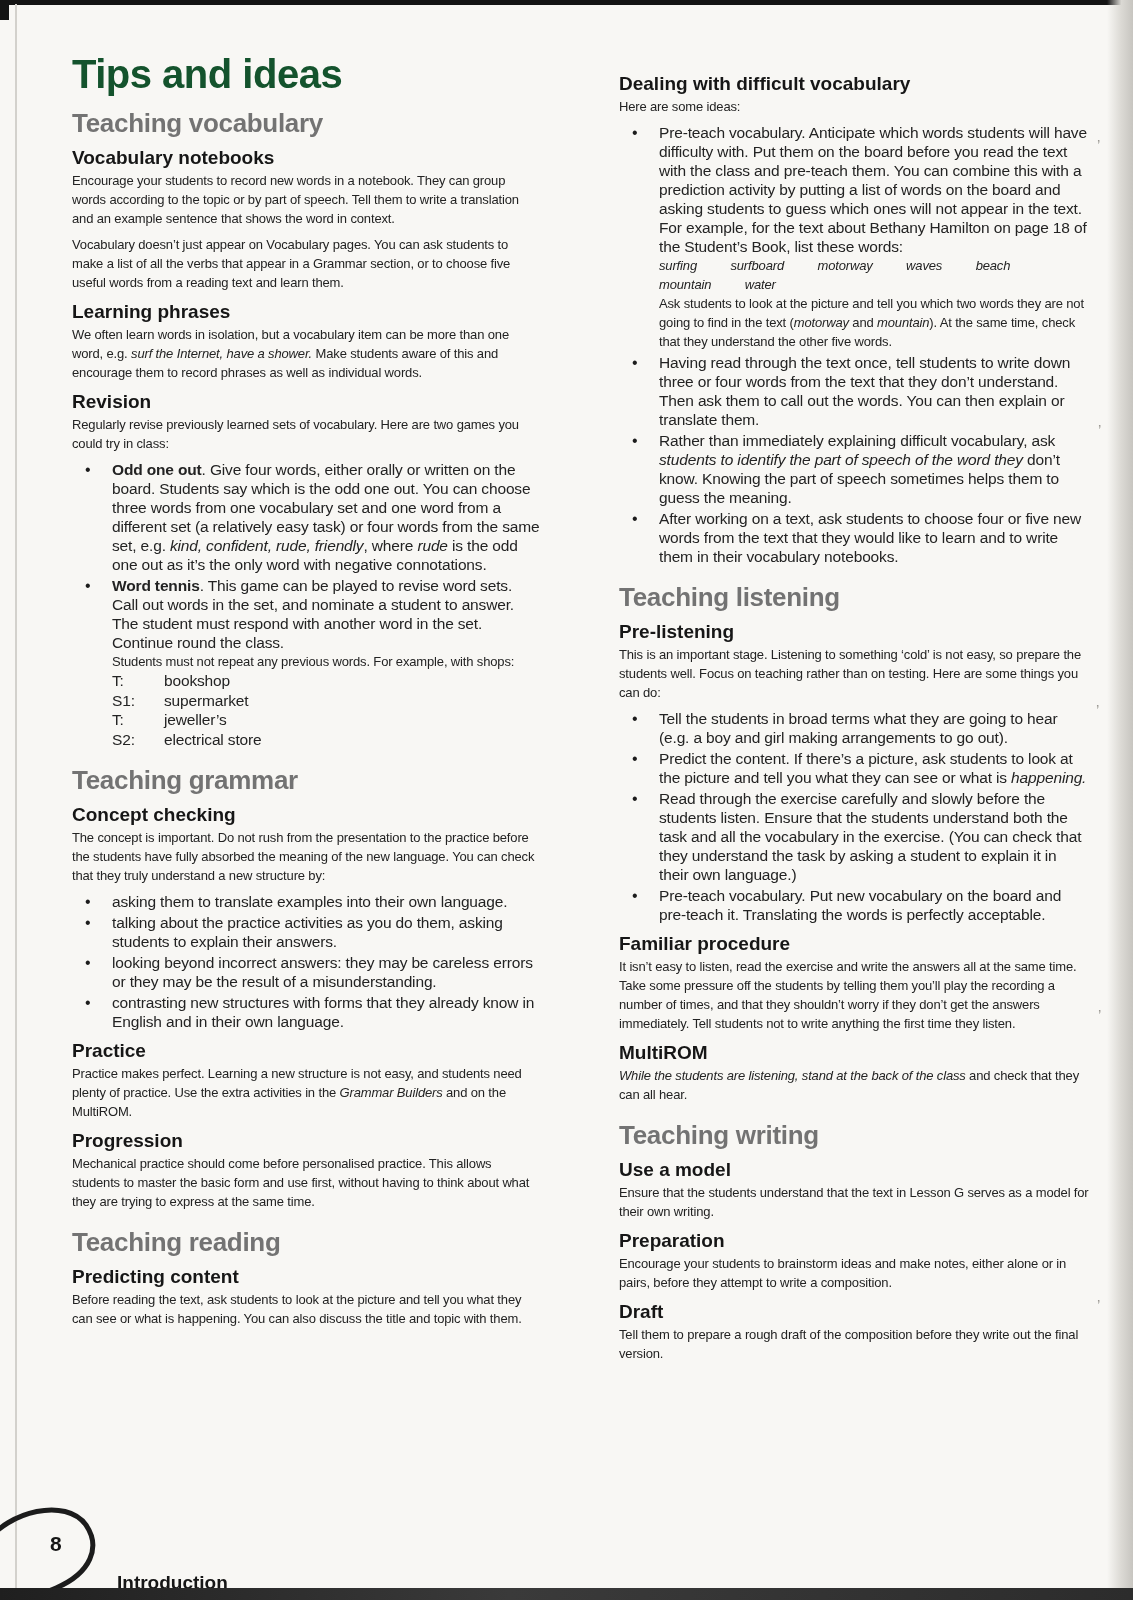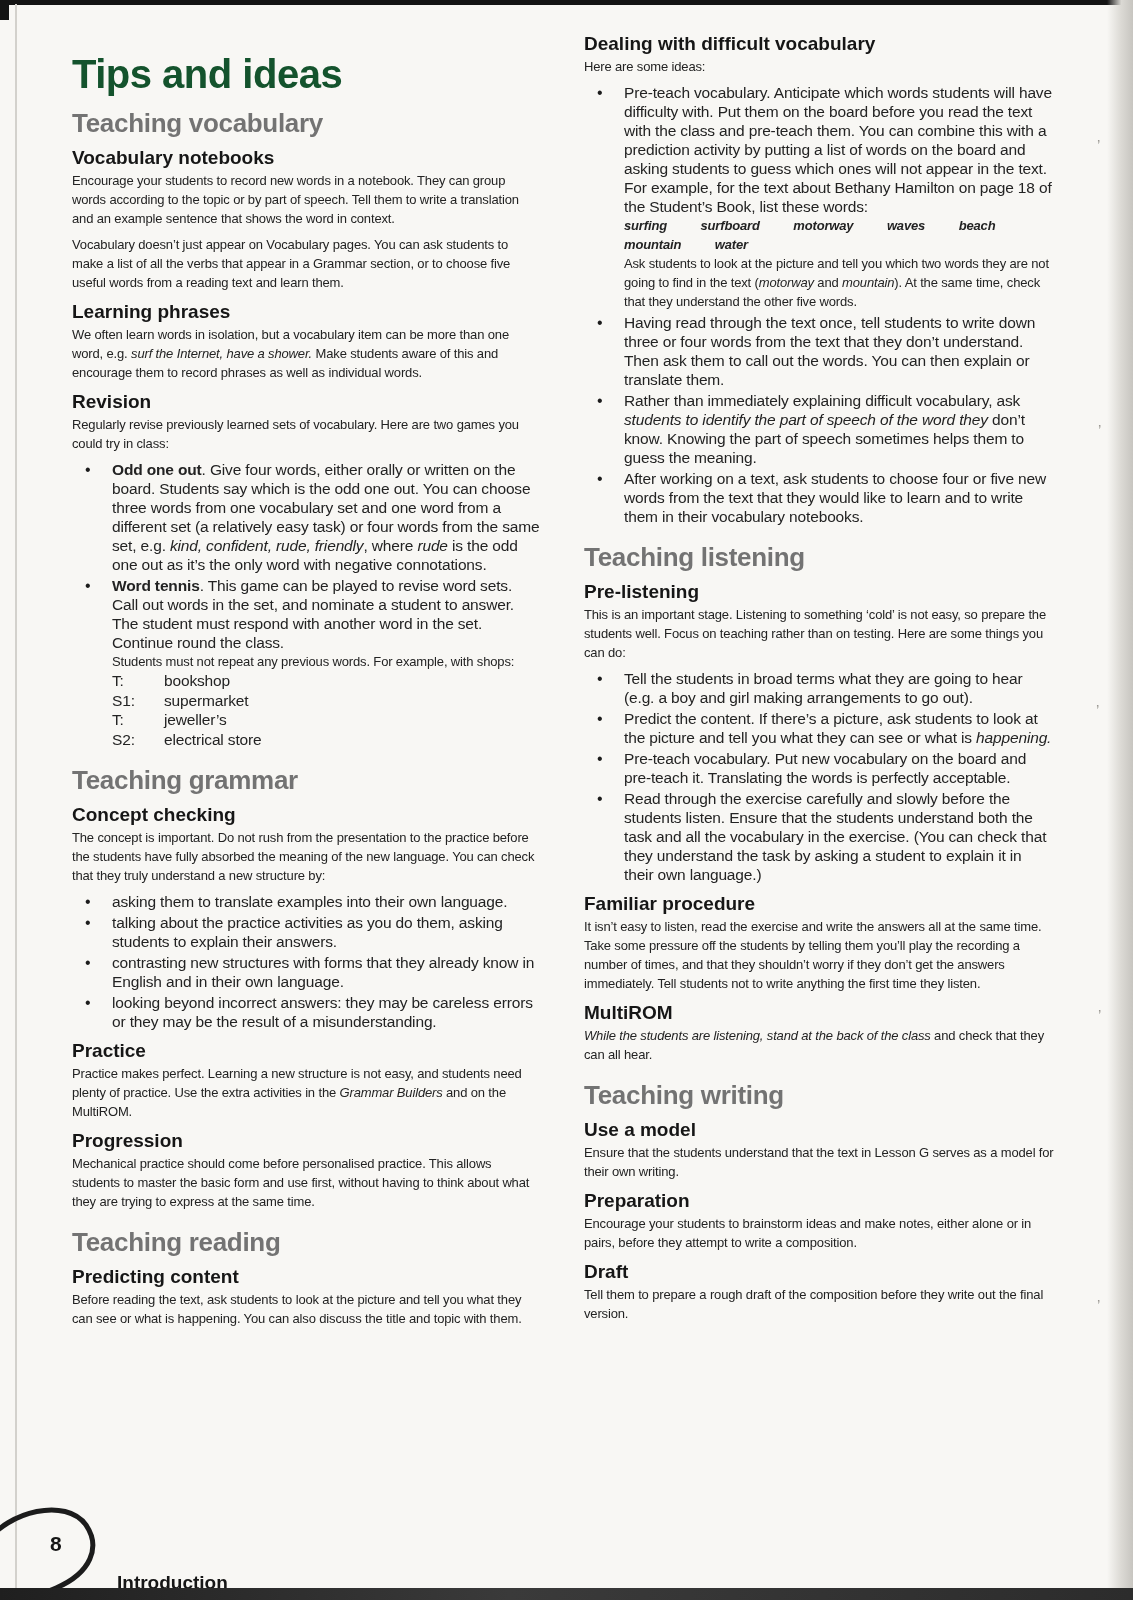--- a/index.html
+++ b/index.html
@@ -15,40 +15,40 @@
   .edge-left{position:absolute;left:15px;top:4px;width:2px;height:1584px;background:#d3d1cc;}
   .edge-right{position:absolute;right:0;top:0;width:26px;height:1600px;
     background:linear-gradient(to right,rgba(0,0,0,0),#dbd9d4 55%,#c7c5c0);}
   .edge-bottom{position:absolute;left:0;top:1588px;width:1133px;height:12px;
     background:linear-gradient(to right,#1f1f1f,#3a3a3a 45%,#2c2c2c);}
   .speck{position:absolute;color:#9a9892;font-size:15px;line-height:10px;}
 
   
   .col{position:absolute;top:0;}
   .col-left{left:72px;width:468px;padding-top:52px;}
-  .col-right{left:584px;width:470px;padding-top:24px;}
+  .col-right{left:619px;width:470px;padding-top:64px;}
 
   .h1{font-size:40px;line-height:44px;font-weight:bold;color:#14532d;
       letter-spacing:-0.5px;margin:0 0 10px 0;}
   .h2{font-size:26px;line-height:30px;font-weight:bold;color:#737373;
       letter-spacing:-0.3px;margin:16px 0 6px 0;}
   .h3{font-size:19px;line-height:22px;font-weight:bold;color:#161616;margin:9px 0 2px 0;}
   .h1 + .h2{margin-top:12px;}
 
   .p{font-size:13px;line-height:19px;letter-spacing:-0.15px;margin:0 0 7px 0;}
   .b{font-weight:bold;}
   .i{font-style:italic;}
 
   ul{list-style:none;margin:0 0 7px 0;padding:0;}
   li{position:relative;padding-left:40px;margin:0 0 2px 0;
      font-size:15.5px;line-height:19px;letter-spacing:-0.15px;}
   li::before{content:"\2022";position:absolute;left:13px;top:0;
      font-size:16px;color:#1c1c1c;}
   li .p{margin:0;}
-  .wordlist{word-spacing:30px;margin:0;font-weight:bold;}
+  .wordlist{word-spacing:30px;margin:0;}
 
   .dialog{margin:0;}
   .drow{display:flex;font-size:15.5px;line-height:19.5px;letter-spacing:-0.15px;}
   .dspk{width:52px;flex:0 0 52px;}
 
   
   .swoosh{position:absolute;left:-6px;top:1503px;overflow:visible;}
   .pagenum{position:absolute;left:50px;top:1532px;font-size:21px;font-weight:bold;color:#161616;}
   .footlabel{position:absolute;left:117px;top:1572px;font-size:19px;font-weight:bold;color:#161616;}
 </style>
@@ -101,24 +101,24 @@
     <div class="h3">Concept checking</div>
     <p class="p"><span>The concept is important. Do not rush from the presentation to the practice before the students have fully absorbed the meaning of the new language. You can check that they truly understand a new structure by:</span></p>
     <ul>
       <li>
         <div class="li-text"><span>asking them to translate examples into their own language.</span></div>
       </li>
       <li>
         <div class="li-text"><span>talking about the practice activities as you do them, asking students to explain their answers.</span></div>
       </li>
       <li>
-        <div class="li-text"><span>contrasting new structures with forms that they already know in English and in their own language.</span></div>
+        <div class="li-text"><span>looking beyond incorrect answers: they may be careless errors or they may be the result of a misunderstanding.</span></div>
       </li>
       <li>
-        <div class="li-text"><span>looking beyond incorrect answers: they may be careless errors or they may be the result of a misunderstanding.</span></div>
+        <div class="li-text"><span>contrasting new structures with forms that they already know in English and in their own language.</span></div>
       </li>
     </ul>
     <div class="h3">Practice</div>
     <p class="p"><span>Practice makes perfect. Learning a new structure is not easy, and students need plenty of practice. Use the extra activities in the </span><span class="i">Grammar Builders</span><span> and on the MultiROM.</span></p>
     <div class="h3">Progression</div>
     <p class="p"><span>Mechanical practice should come before personalised practice. This allows students to master the basic form and use first, without having to think about what they are trying to express at the same time.</span></p>
     <div class="h2">Teaching reading</div>
     <div class="h3">Predicting content</div>
     <p class="p"><span>Before reading the text, ask students to look at the picture and tell you what they can see or what is happening. You can also discuss the title and topic with them.</span></p>
   </div>
@@ -145,24 +145,24 @@
     <div class="h3">Pre-listening</div>
     <p class="p"><span>This is an important stage. Listening to something ‘cold’ is not easy, so prepare the students well. Focus on teaching rather than on testing. Here are some things you can do:</span></p>
     <ul>
       <li>
         <div class="li-text"><span>Tell the students in broad terms what they are going to hear (e.g. a boy and girl making arrangements to go out).</span></div>
       </li>
       <li>
         <div class="li-text"><span>Predict the content. If there’s a picture, ask students to look at the picture and tell you what they can see or what is </span><span class="i">happening.</span></div>
       </li>
       <li>
-        <div class="li-text"><span>Pre-teach vocabulary. Put new vocabulary on the board and pre-teach it. Translating the words is perfectly acceptable.</span></div>
+        <div class="li-text"><span>Read through the exercise carefully and slowly before the students listen. Ensure that the students understand both the task and all the vocabulary in the exercise. (You can check that they understand the task by asking a student to explain it in their own language.)</span></div>
       </li>
       <li>
-        <div class="li-text"><span>Read through the exercise carefully and slowly before the students listen. Ensure that the students understand both the task and all the vocabulary in the exercise. (You can check that they understand the task by asking a student to explain it in their own language.)</span></div>
+        <div class="li-text"><span>Pre-teach vocabulary. Put new vocabulary on the board and pre-teach it. Translating the words is perfectly acceptable.</span></div>
       </li>
     </ul>
     <div class="h3">Familiar procedure</div>
     <p class="p"><span>It isn’t easy to listen, read the exercise and write the answers all at the same time. Take some pressure off the students by telling them you’ll play the recording a number of times, and that they shouldn’t worry if they don’t get the answers immediately. Tell students not to write anything the first time they listen.</span></p>
     <div class="h3">MultiROM</div>
     <p class="p"><span class="i">While the students are listening, stand at the back of the class</span><span> and check that they can all hear.</span></p>
     <div class="h2">Teaching writing</div>
     <div class="h3">Use a model</div>
     <p class="p"><span>Ensure that the students understand that the text in Lesson G serves as a model for their own writing.</span></p>
     <div class="h3">Preparation</div>

